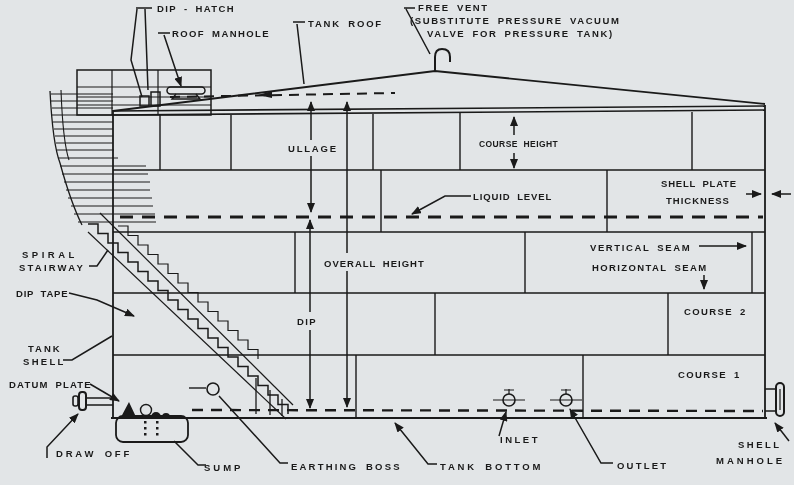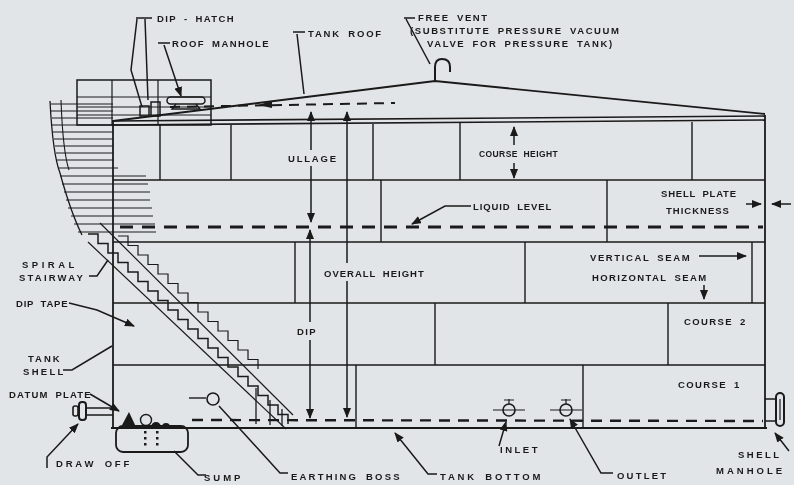--- a/index.html
+++ b/index.html
@@ -1,18 +1,18 @@
 <!DOCTYPE html>
 <html style="--background: #e2e5e7; --ink: #1a1a1a;"><head>
 <meta charset="utf-8">
 <style>
   :root { --background:#e2e5e7; --ink:#1a1a1a; }
   html,body { margin:0; padding:0; }
   body { width:794px; height:485px; background:var(--background); overflow:hidden; }
-  .stage { position:relative; width:794px; height:401px; background:var(--background);margin-top:10px; }
+  .stage { position:relative; width:794px; height:401px; background:var(--background); }
   svg { display:block; }
   .lbl {
     font-family:"Liberation Sans","DejaVu Sans",sans-serif;
     font-weight:700; font-size:9.5px; letter-spacing:1.4px; word-spacing:3px;
     fill:var(--ink);
   }
   .ln   { stroke:var(--ink); fill:none; }
   .fill { fill:var(--ink); stroke:none; }
 </style>
 </head>

